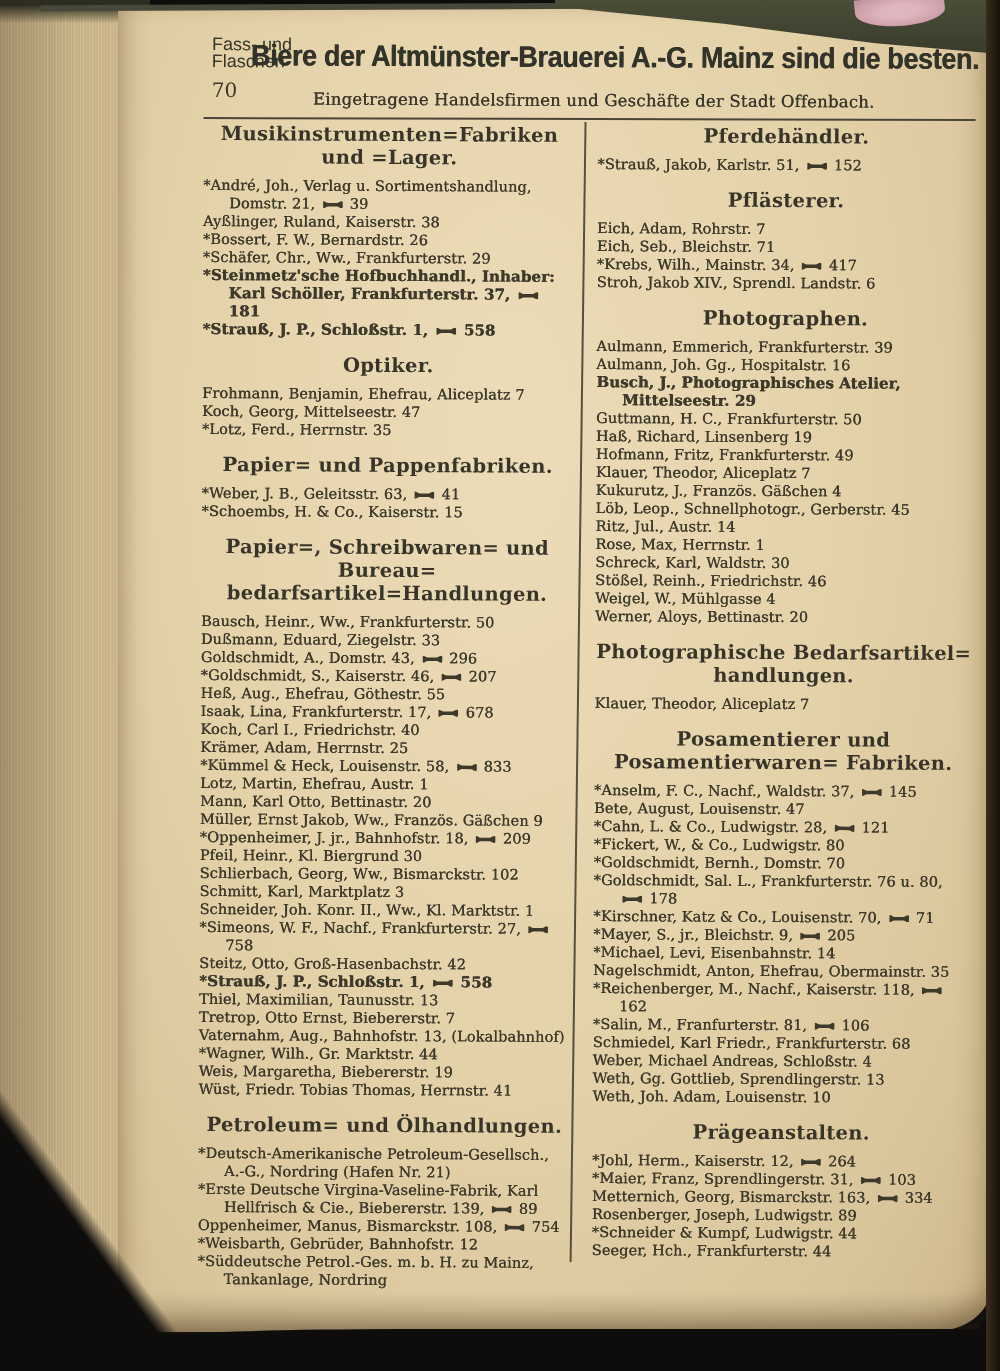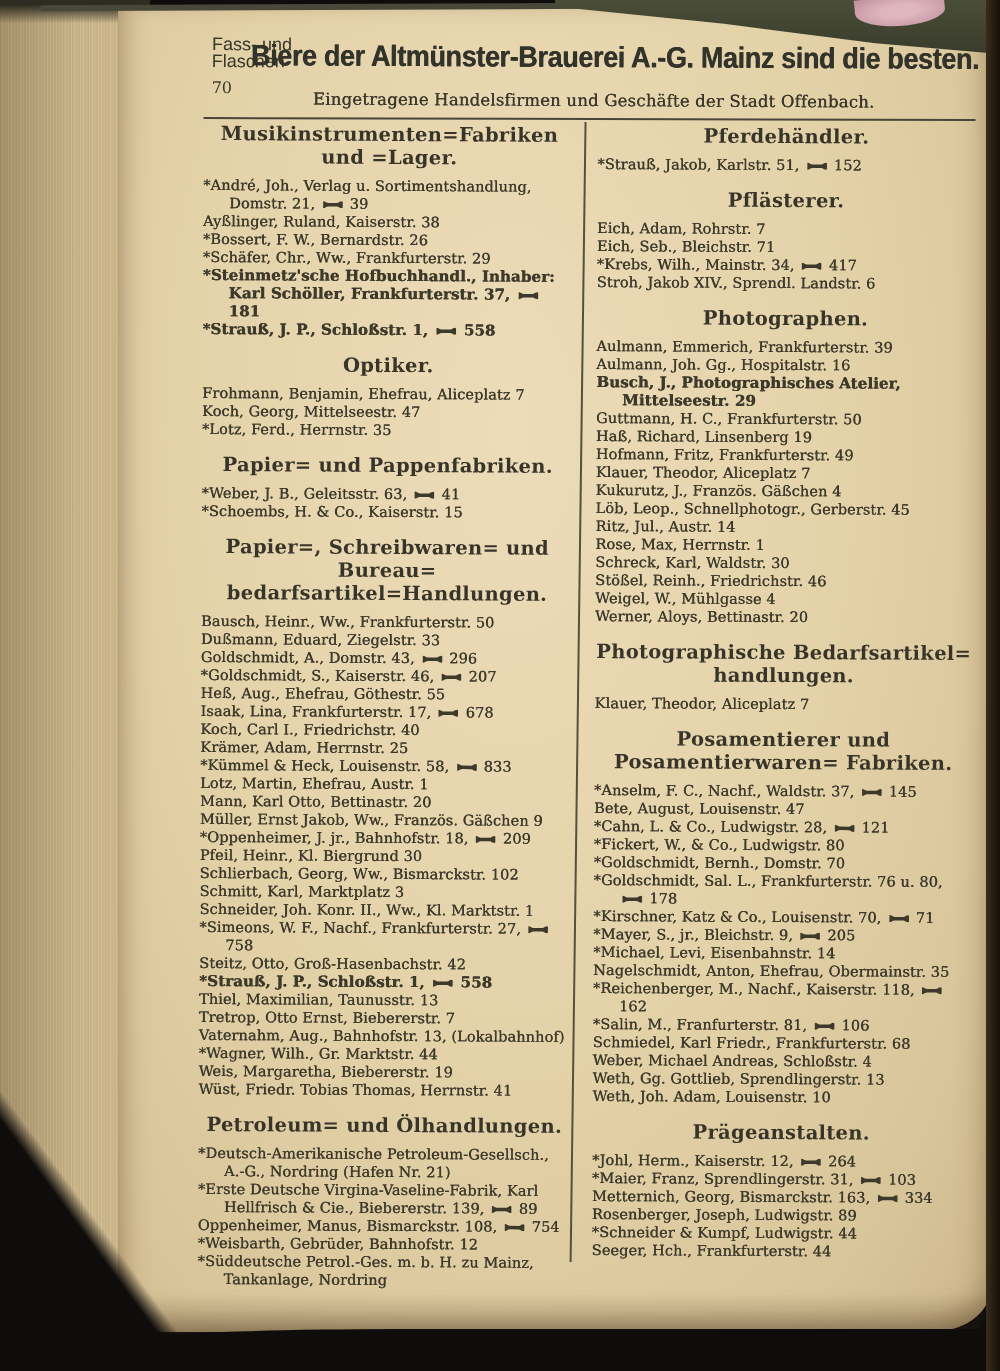--- a/index.html
+++ b/index.html
@@ -41,21 +41,21 @@
     background:radial-gradient(#dfb6bd 30%,#c393a0 90%);border-radius:0 0 48% 60%;transform:rotate(-6deg);}
 
   
   .text-area{position:absolute;left:204px;top:32px;width:774px;height:1240px;
     transform:rotate(.3deg);transform-origin:top left;color:#3d3a2c;}
   .ad-small{position:absolute;left:8px;top:4px;font-family:"Liberation Sans",sans-serif;
     font-weight:400;font-size:18px;line-height:17px;color:#35352a;}
   .ad-main{position:absolute;left:47px;top:6px;font-family:"Liberation Sans",sans-serif;
     font-weight:700;font-size:29.5px;letter-spacing:-.4px;white-space:nowrap;color:#32332a;
     transform:scaleX(.915);transform-origin:left;text-shadow:.5px 0 0 #32332a;}
-  .page-num{position:absolute;left:8px;top:46px;font-size:16px;color:#3a372b;}
+  .page-num{position:absolute;left:8px;top:46px;font-size:20px;color:#3a372b;}
   .subtitle{position:absolute;left:100px;top:57px;width:580px;text-align:center;
     font-size:16.5px;letter-spacing:.2px;color:#3a372b;text-shadow:.3px 0 0 #3a372b;}
   .header-rule{position:absolute;left:0;top:84px;width:772px;height:2px;background:#49453a;
     transform:rotate(-.15deg);}
 
   .column{position:absolute;top:90px;}
   .col-left{left:0;width:372px;}
   .col-right{left:394px;width:378px;}
   .divider{position:absolute;left:381px;top:88px;width:2px;height:1140px;background:#55513f;
     transform:rotate(.45deg);transform-origin:top;}

